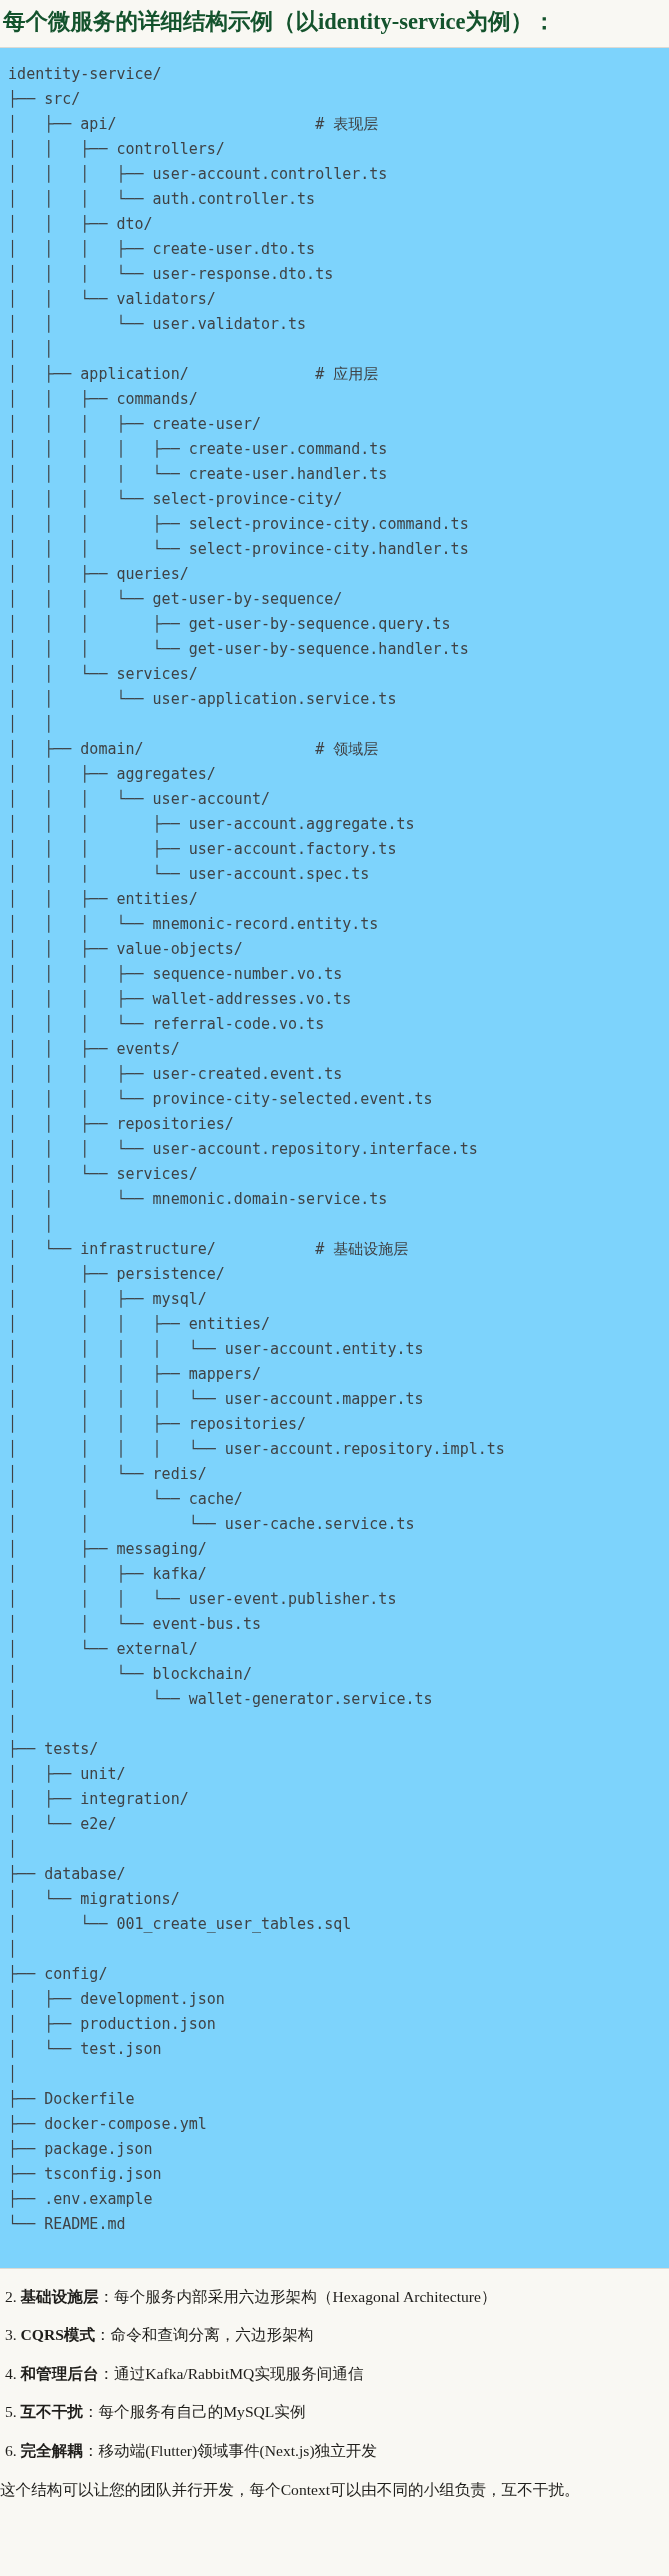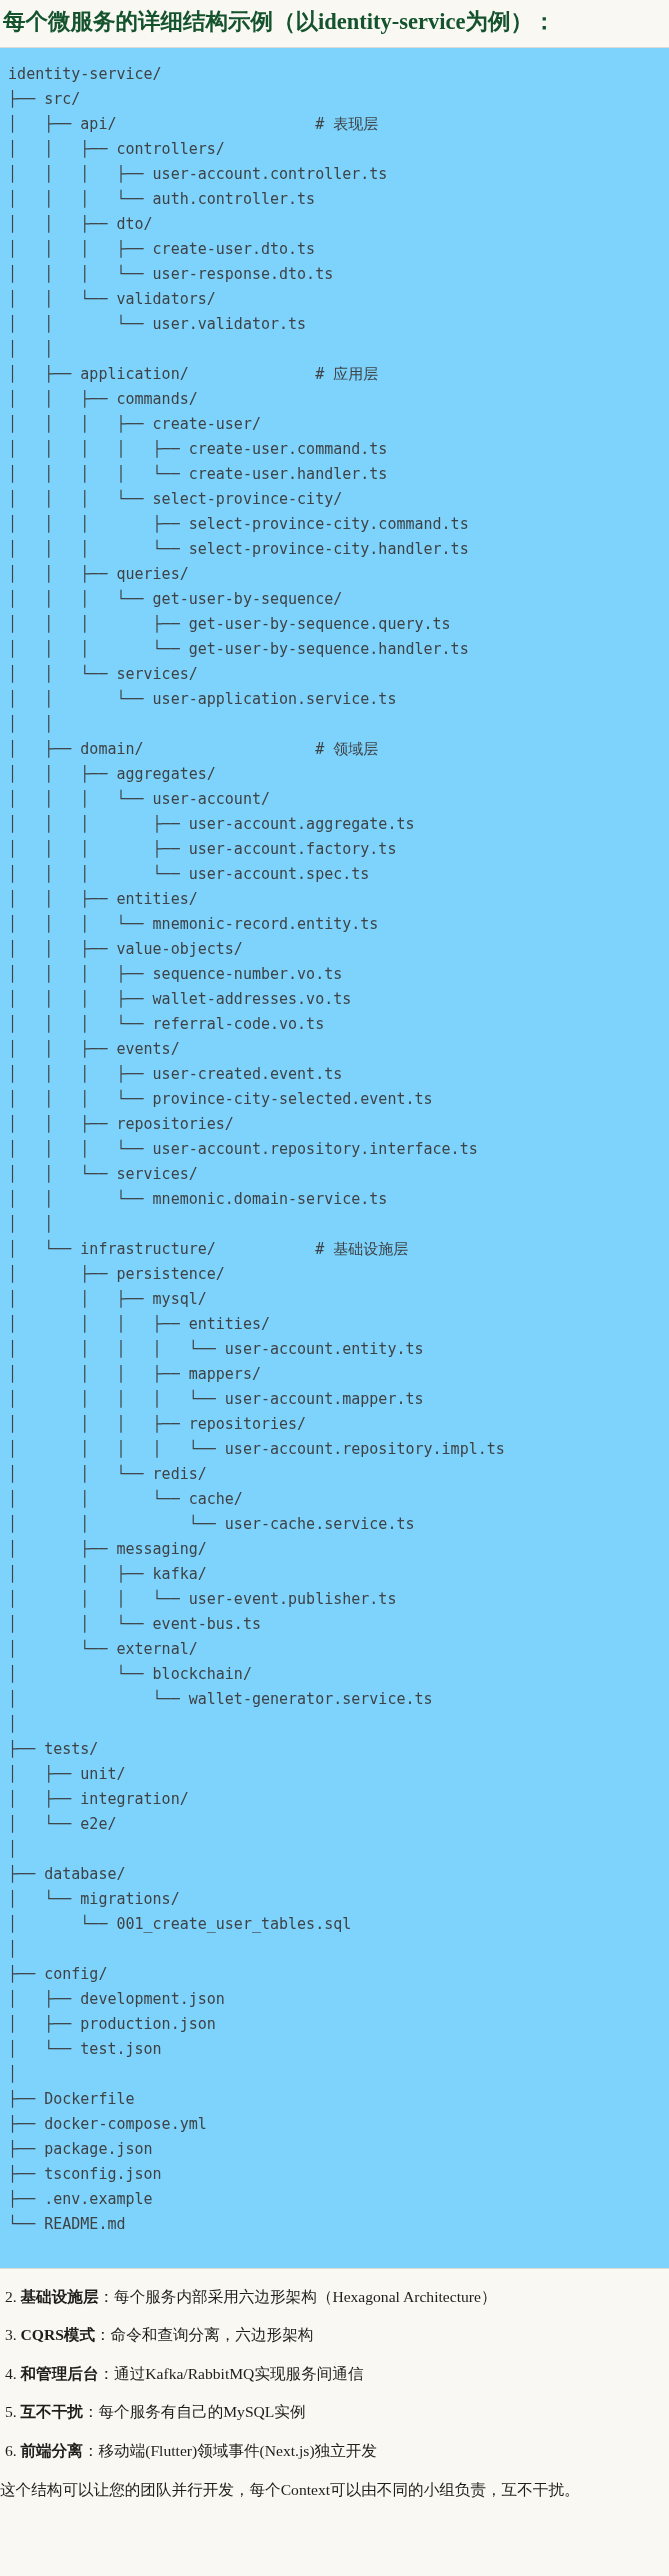--- a/index.html
+++ b/index.html
@@ -155,19 +155,19 @@
 ├── tsconfig.json
 ├── .env.example
 └── README.md</pre>
 
 
   <ol class="notes-list">
     <li><span class="marker">2.</span><span class="term">基础设施层</span><span class="desc">：每个服务内部采用六边形架构（Hexagonal Architecture）</span></li>
     <li><span class="marker">3.</span><span class="term">CQRS模式</span><span class="desc">：命令和查询分离，六边形架构</span></li>
     <li><span class="marker">4.</span><span class="term">和管理后台</span><span class="desc">：通过Kafka/RabbitMQ实现服务间通信</span></li>
     <li><span class="marker">5.</span><span class="term">互不干扰</span><span class="desc">：每个服务有自己的MySQL实例</span></li>
-    <li><span class="marker">6.</span><span class="term">前端分离</span><span class="desc">：移动端(Flutter)领域事件(Next.js)独立开发</span></li>
+    <li><span class="marker">6.</span><span class="term">完全解耦</span><span class="desc">：移动端(Flutter)领域事件(Next.js)独立开发</span></li>
   </ol>
 
   <p class="footer-note">这个结构可以让您的团队并行开发，每个Context可以由不同的小组负责，互不干扰。</p>
 
 </div>
 
 
 </body></html>

